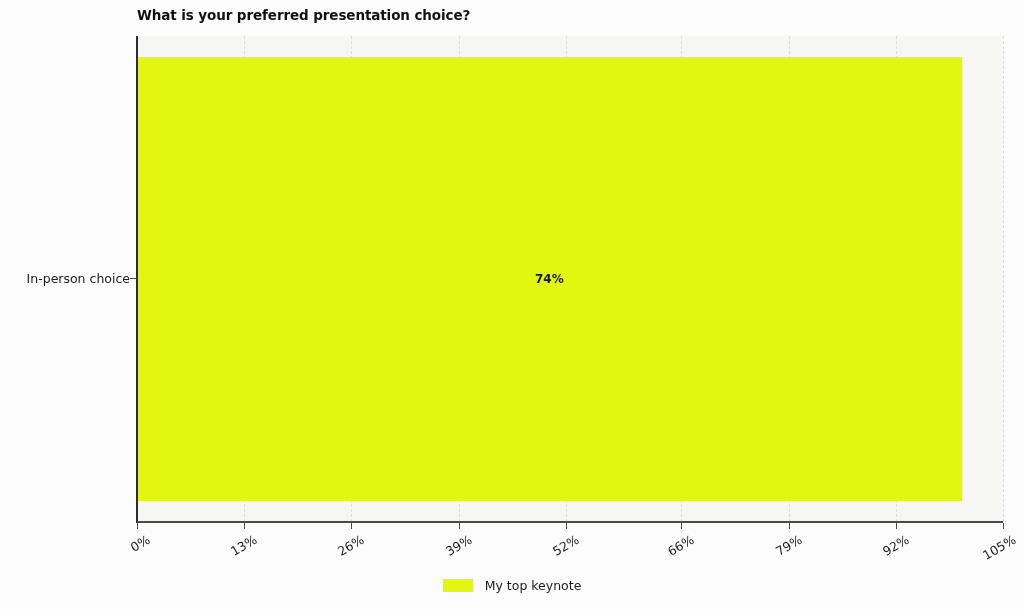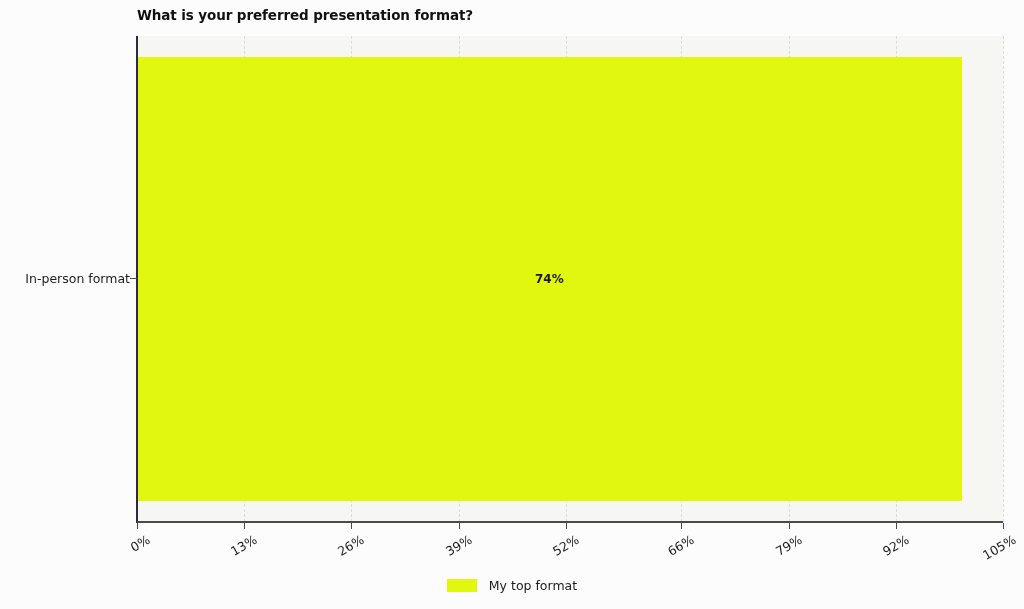--- a/index.html
+++ b/index.html
@@ -136,21 +136,21 @@
   .legend-label {
     font-size: 12.5px;
     color: #1c1c1c;
     margin-left: 12px;
     white-space: nowrap;
   }
 </style>
 </head>
 <body>
 
-<div id="chart-title">What is your preferred presentation format?</div>
+<div id="chart-title">What is your preferred presentation choice?</div>
 
 <div id="plot-area">
   <div id="gridlines">
       <div class="gridline" style="left: 107.219px;"></div>
       <div class="gridline" style="left: 214.438px;"></div>
       <div class="gridline" style="left: 321.657px;"></div>
       <div class="gridline" style="left: 428.876px;"></div>
       <div class="gridline" style="left: 544.343px;"></div>
       <div class="gridline" style="left: 651.562px;"></div>
       <div class="gridline" style="left: 758.781px;"></div>
@@ -169,35 +169,35 @@
     <div class="x-tick-mark" style="left: 244.219px;"></div>
     <div class="x-tick-mark" style="left: 351.438px;"></div>
     <div class="x-tick-mark" style="left: 458.657px;"></div>
     <div class="x-tick-mark" style="left: 565.876px;"></div>
     <div class="x-tick-mark" style="left: 681.343px;"></div>
     <div class="x-tick-mark" style="left: 788.562px;"></div>
     <div class="x-tick-mark" style="left: 895.781px;"></div>
     <div class="x-tick-mark" style="left: 1003px;"></div>
   </div>
 
-<div id="y-tick-label">In-person format</div>
+<div id="y-tick-label">In-person choice</div>
 <div id="x-tick-labels">
     <div class="x-tick-label" style="left: 145px;">0%</div>
     <div class="x-tick-label" style="left: 252.219px;">13%</div>
     <div class="x-tick-label" style="left: 359.438px;">26%</div>
     <div class="x-tick-label" style="left: 466.657px;">39%</div>
     <div class="x-tick-label" style="left: 573.876px;">52%</div>
     <div class="x-tick-label" style="left: 689.343px;">66%</div>
     <div class="x-tick-label" style="left: 796.562px;">79%</div>
     <div class="x-tick-label" style="left: 903.781px;">92%</div>
     <div class="x-tick-label" style="left: 1011px;">105%</div>
   </div>
 
 <div id="value-labels">
     <div class="bar-value-label" style="left: 549.381px; top: 279px;">74%</div>
   </div>
 
 <div id="legend">
     <div class="legend-entry">
       <span class="legend-swatch" style="background: rgb(225, 247, 15);"></span>
-      <span class="legend-label">My top format</span>
+      <span class="legend-label">My top keynote</span>
     </div>
   </div>
 
 </body></html>

